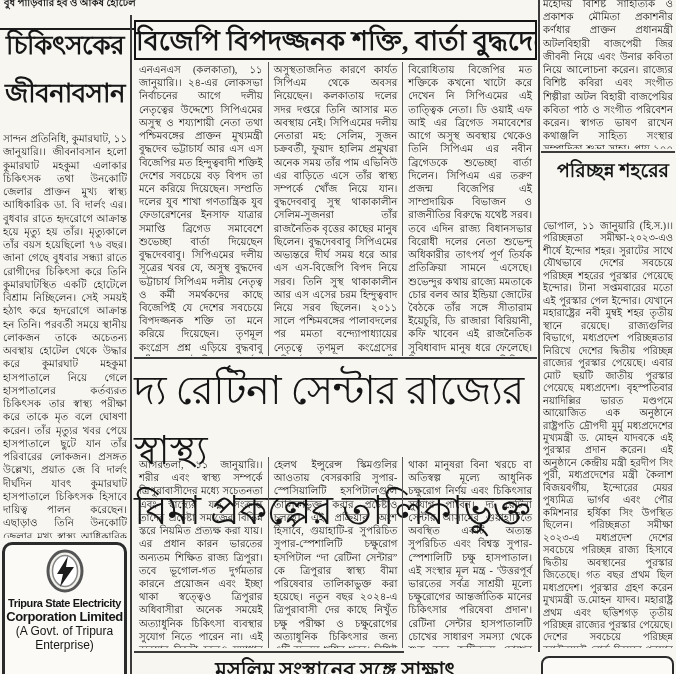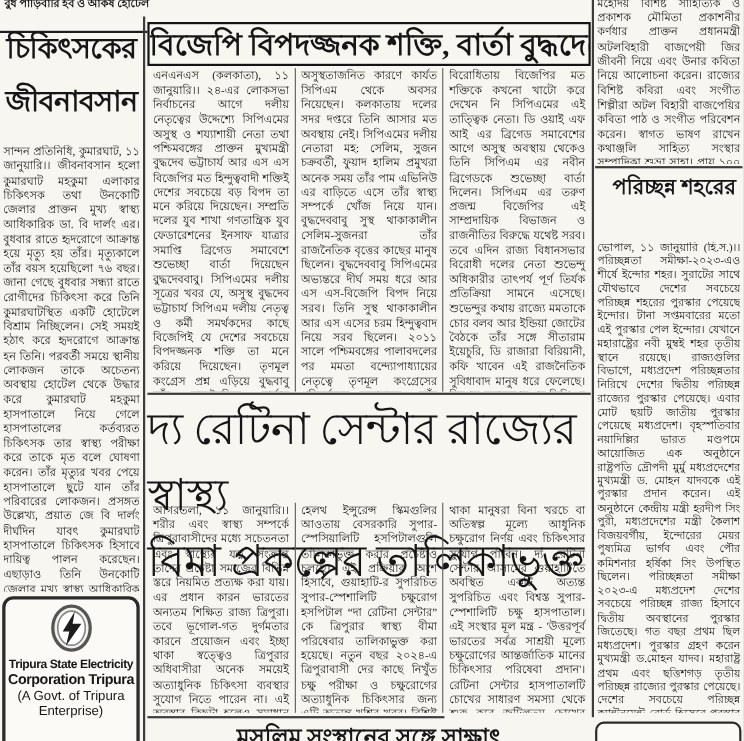--- a/index.html
+++ b/index.html
@@ -12,21 +12,21 @@
   .vrule { position:absolute; width:1.5px; background:#3c3c3c; }
   .hrule { position:absolute; height:1.5px; background:#3c3c3c; }
 
   
   .top-strip { position:absolute; left:0; top:0; width:340px; height:30px;
     border-bottom:2.5px solid #1d1d1d; overflow:hidden; }
   .top-strip span { position:absolute; left:4px; top:-5px; font-size:10px; font-weight:bold; white-space:nowrap; }
 
   
   .left-head { position:absolute; left:0; top:22px; width:130px; text-align:center;
-    font-size:26px; font-weight:800; line-height:1.85; letter-spacing:-0.5px;font-family:Liberation Mono, monospace; }
+    font-size:26px; font-weight:800; line-height:1.85; letter-spacing:-0.5px; }
   .left-body { position:absolute; left:3px; top:132px; width:124px; height:406px;
     font-size:10.2px; line-height:1.3; text-align:justify; overflow:hidden; }
   .dateline { font-weight:normal; }
 
   .ad-box { position:absolute; left:2px; top:542px; width:125px; height:145px;
     border:3px solid #2b2b2b; border-radius:10px; background:#fbfaf6;
     text-align:center; padding-top:3px; overflow:hidden; }
   .ad-logo { display:inline-block; margin:1px auto 0; }
   .ad-l1 { font-family:"Liberation Sans", sans-serif; font-weight:bold; font-size:11px; letter-spacing:-0.4px; white-space:nowrap; }
   .ad-l2 { font-family:"Liberation Sans", sans-serif; font-weight:bold; font-size:13px; letter-spacing:-0.4px; white-space:nowrap; }
@@ -73,21 +73,21 @@
   <h1 class="left-head">চিকিৎসকের জীবনাবসান</h1>
   <p class="left-body"><b class="dateline">সান্দন প্রতিনিধি, কুমারঘাট, ১১ জানুয়ারি।।</b> <span>জীবনাবসান হলো কুমারঘাট মহকুমা এলাকার চিকিৎসক তথা উনকোটি জেলার প্রাক্তন মুখ্য স্বাস্থ্য আধিকারিক ডা. বি দার্লং এর। বুধবার রাতে হৃদরোগে আক্রান্ত হয়ে মৃত্যু হয় তাঁর। মৃত্যুকালে তাঁর বয়স হয়েছিলো ৭৬ বছর। জানা গেছে বুধবার সন্ধ্যা রাতে রোগীদের চিকিৎসা করে তিনি কুমারঘাটস্থিত একটি হোটেলে বিশ্রাম নিচ্ছিলেন। সেই সময়ই হঠাৎ করে হৃদরোগে আক্রান্ত হন তিনি। পরবর্তী সময়ে স্থানীয় লোকজন তাকে অচেতন্য অবস্থায় হোটেল থেকে উদ্ধার করে কুমারঘাট মহকুমা হাসপাতালে নিয়ে গেলে হাসপাতালের কর্তব্যরত চিকিৎসক তার স্বাস্থ্য পরীক্ষা করে তাকে মৃত বলে ঘোষণা করেন। তাঁর মৃত্যুর খবর পেয়ে হাসপাতালে ছুটে যান তাঁর পরিবারের লোকজন। প্রসঙ্গত উল্লেখ্য, প্রয়াত জে বি দার্লং দীর্ঘদিন যাবৎ কুমারঘাট হাসপাতালে চিকিৎসক হিসাবে দায়িত্ব পালন করেছেন। এছাড়াও তিনি উনকোটি জেলার মুখ্য স্বাস্থ্য আধিকারিক হিসাবেও সফল ভাবে কাজ করেছেন অনেকদিন। মৃত্যুকালে তিনি স্ত্রী, তিন মেয়ে এবং আত্মীয়স্বজন রেখে যান। বৃহস্পতিবার প্রয়াত চিকিৎসকের নেপালটিলাস্থিত বাসভবনে শেষ কৃত্য সম্পন্ন হয়। এই চিকিৎসকের অকাল প্রয়াণে কুমারঘাট মহকুমা এলাকাতে নেমে আসে গভীর শোকের ছায়া।</span></p>
 
   <div class="ad-box">
     <svg class="ad-logo" width="40" height="44" viewBox="0 0 40 44">
       <ellipse cx="20" cy="22" rx="17" ry="20" fill="#f2f1ec" stroke="#555" stroke-width="3"></ellipse>
       <ellipse cx="20" cy="22" rx="12.5" ry="15.5" fill="#fff" stroke="#888" stroke-width="1.5"></ellipse>
       <polygon points="23,7 12,25 18,25 15,38 29,18 21,18" fill="#1c1c1c"></polygon>
     </svg>
     <div class="ad-l1">Tripura State Electricity</div>
-    <div class="ad-l2">Corporation Tripura</div>
+    <div class="ad-l2">Corporation Limited</div>
     <div class="ad-l3">(A Govt. of Tripura</div>
     <div class="ad-l3">Enterprise)</div>
   </div>
 
   <div class="vrule" style="left:130px; top:15px; height:659px;"></div>
   <div class="vrule" style="left:538px; top:0; height:652px;"></div>
 
   <div class="bjp-headbox">বিজেপি বিপদজ্জনক শক্তি, বার্তা বুদ্ধদেবের</div>
   <div class="cols bjp-cols">
     <div class="col"><b class="dateline">এনএনএস (কলকাতা), ১১ জানুয়ারি।।</b> <span>২৪-এর লোকসভা নির্বাচনের আগে দলীয় নেতৃত্বের উদ্দেশ্যে সিপিএমের অসুস্থ ও শয্যাশায়ী নেতা তথা পশ্চিমবঙ্গের প্রাক্তন মুখ্যমন্ত্রী বুদ্ধদেব ভট্টাচার্য আর এস এস বিজেপির মত হিন্দুত্ববাদী শক্তিই দেশের সবচেয়ে বড় বিপদ তা মনে করিয়ে দিয়েছেন। সম্প্রতি দলের যুব শাখা গণতান্ত্রিক যুব ফেডারেশনের ইনসাফ যাত্রার সমাপ্তি ব্রিগেড সমাবেশে শুভেচ্ছা বার্তা দিয়েছেন বুদ্ধদেববাবু। সিপিএমের দলীয় সূত্রের খবর যে, অসুস্থ বুদ্ধদেব ভট্টাচার্য সিপিএম দলীয় নেতৃত্ব ও কর্মী সমর্থকদের কাছে বিজেপিই যে দেশের সবচেয়ে বিপদজ্জনক শক্তি তা মনে করিয়ে দিয়েছেন। তৃণমূল কংগ্রেস প্রশ্ন এড়িয়ে বুদ্ধবাবু তাঁর রাজনৈতিক বার্তায় বিজেপি আর এস এসের মত ফ্যাসিবাদী রাজনৈতিক শক্তি সম্পর্কে সতর্ক করে দিয়েছেন। বুদ্ধদেব ভট্টাচার্য দীর্ঘদিন ধরে তাঁর</span></div>

